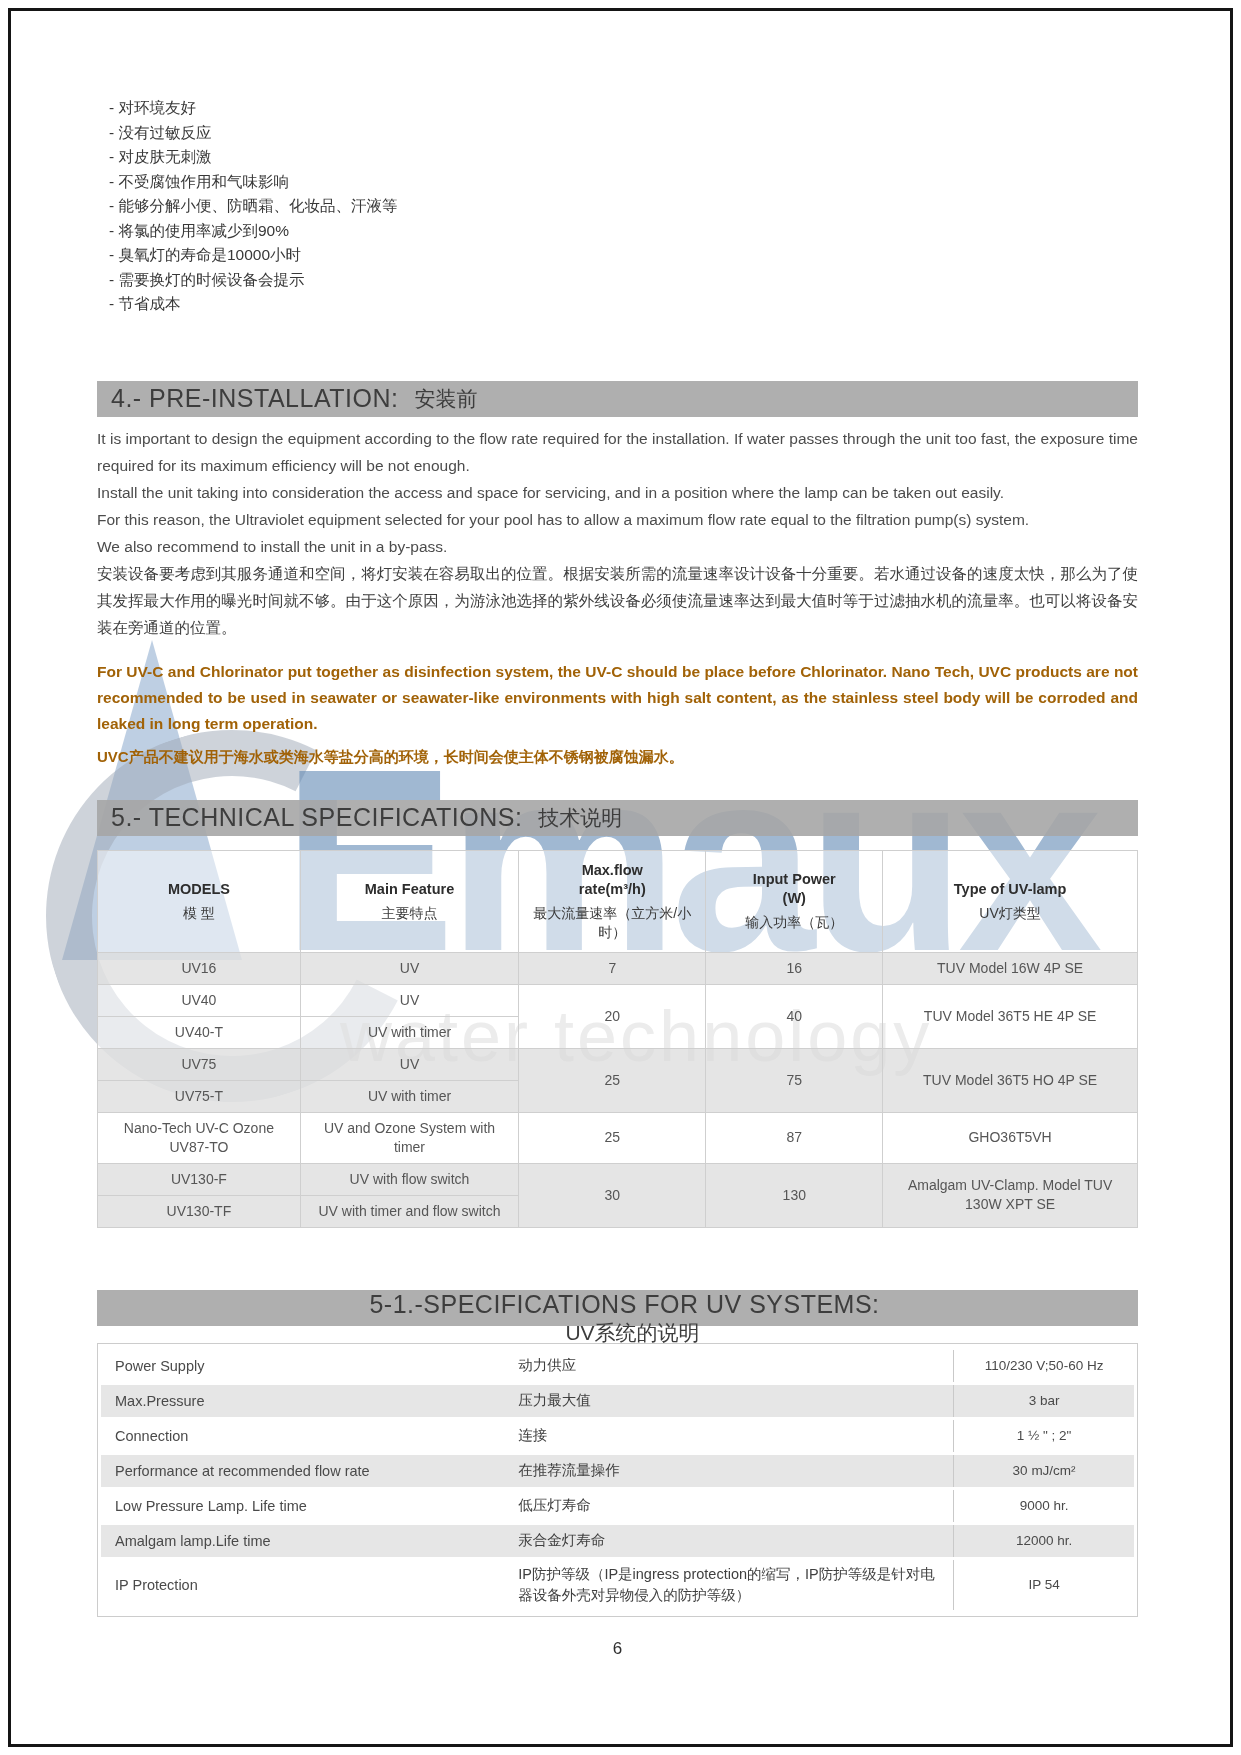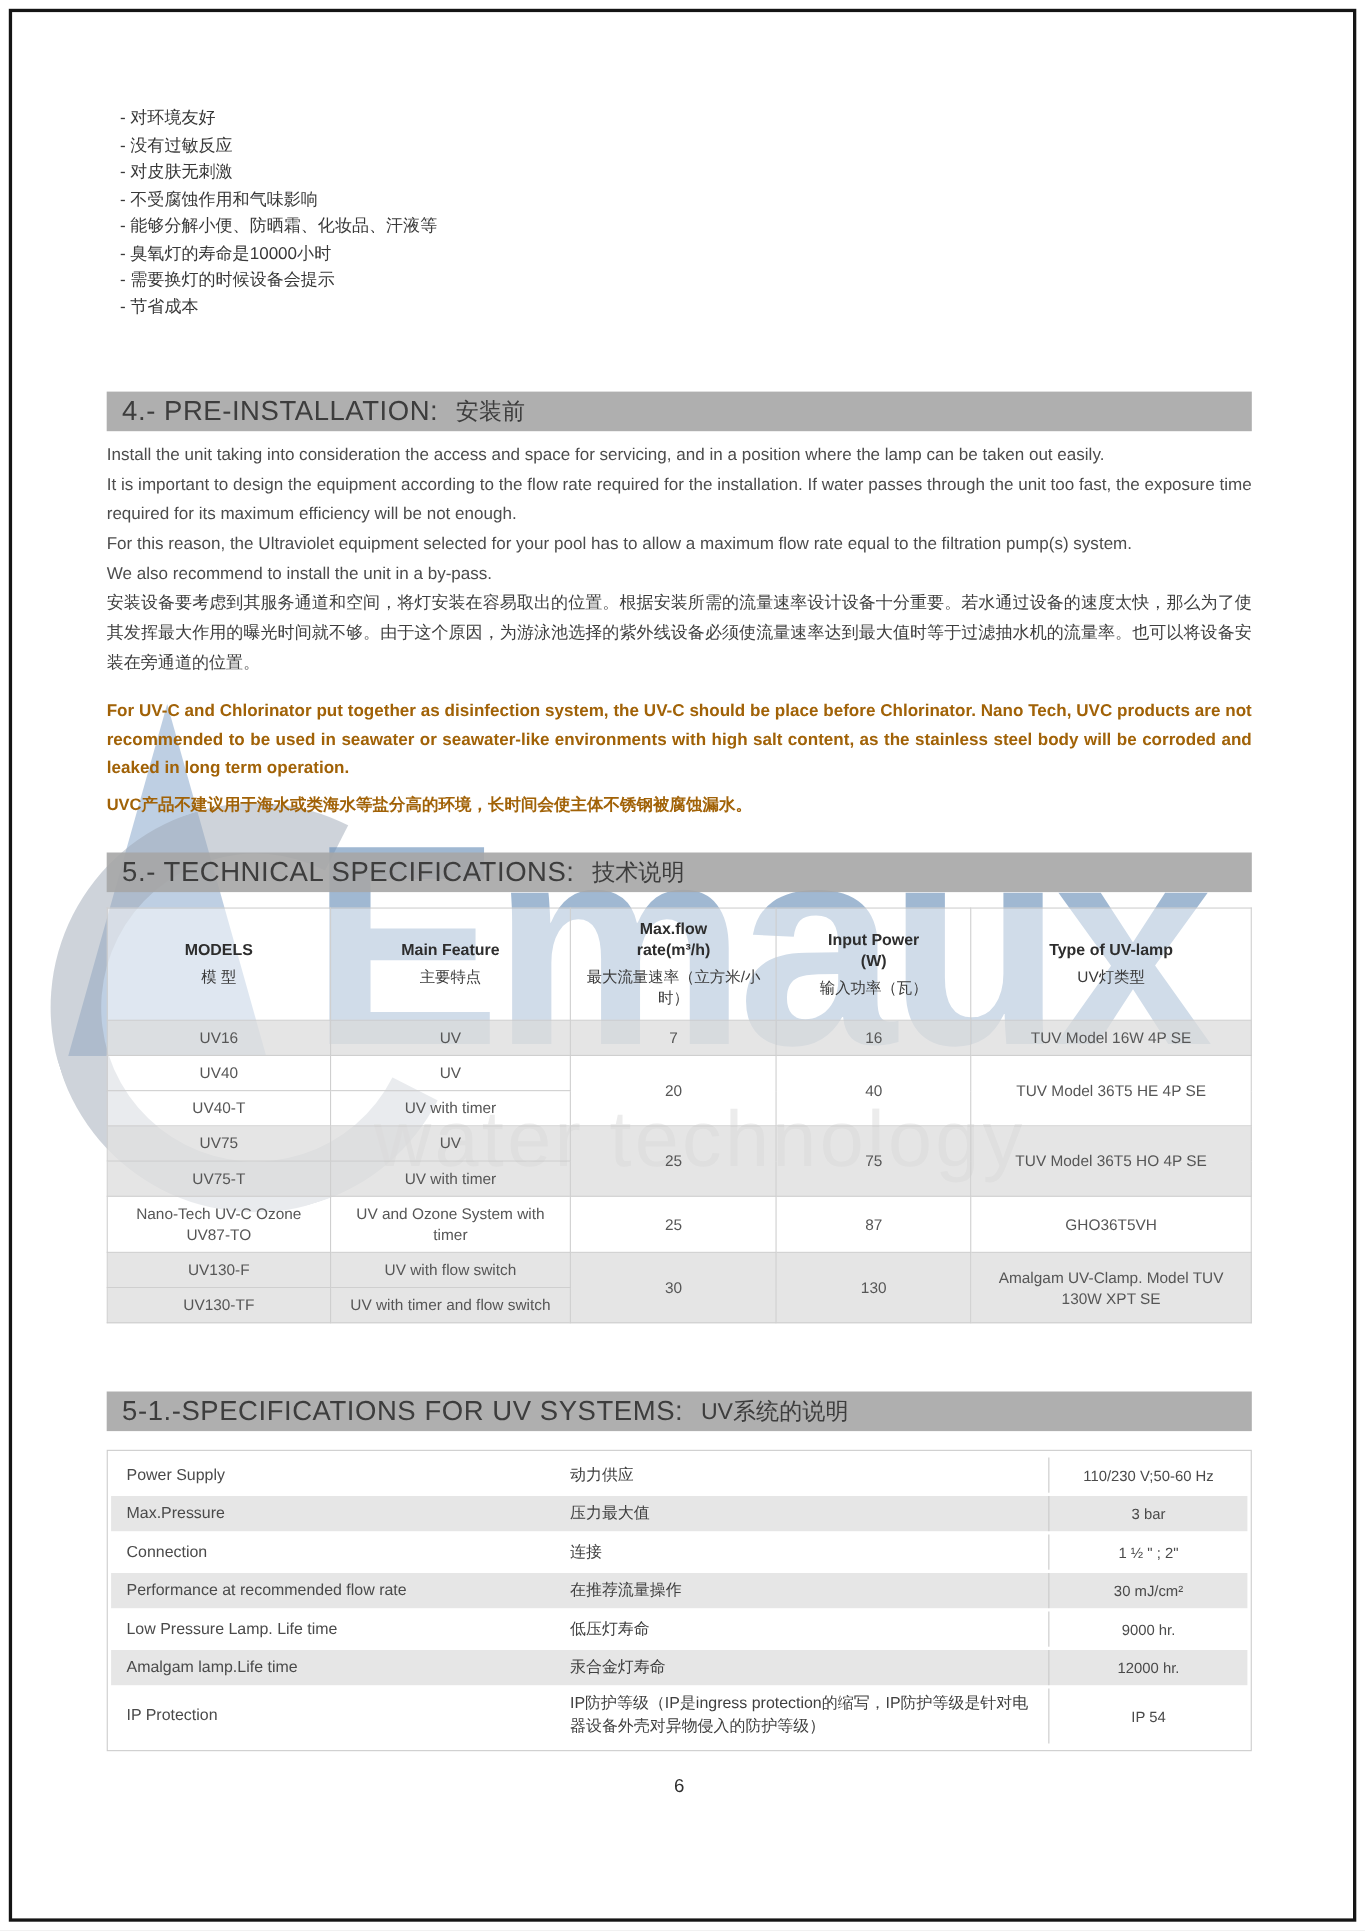--- a/index.html
+++ b/index.html
@@ -26,21 +26,21 @@
 
   ul.benefits{list-style:none;margin:96px 0 0 12px;padding:0;
     font-size:15.5px;line-height:24.5px;color:#383838;}
 
   .bar{height:36px;background:rgba(166,166,166,0.9);display:flex;align-items:center;
     padding-left:14px;box-sizing:border-box;color:#3d3d3d;}
   .bar-en{font-size:25px;letter-spacing:0.5px;}
   .bar-zh{font-size:21px;margin-left:16px;}
   .bar4{margin-top:64px;}
   .bar5{margin-top:30px;}
-  .bar51{margin-top:62px;}
+  .bar51{margin-top:62px;flex-direction:column;}
 
   .paras{margin-top:8px;}
   .paras p{margin:0;font-size:15.5px;line-height:27px;text-align:justify;color:#4c4c4c;}
   .paras p.zh{color:#3e3e3e;}
 
   .note{margin-top:18px;}
   .note p{margin:0;font-weight:bold;font-size:15.5px;line-height:26px;text-align:justify;color:#a16207;}
   .note p.zh{margin-top:7px;font-size:15px;}
 
   
@@ -81,33 +81,34 @@
   </div>
 
   <div class="content">
 
     <ul class="benefits">
       <li>- 对环境友好</li>
       <li>- 没有过敏反应</li>
       <li>- 对皮肤无刺激</li>
       <li>- 不受腐蚀作用和气味影响</li>
       <li>- 能够分解小便、防晒霜、化妆品、汗液等</li>
+      <li>- 将氯的使用率减少到90%</li>
       <li>- 臭氧灯的寿命是10000小时</li>
       <li>-  需要换灯的时候设备会提示</li>
       <li>- 节省成本</li>
     </ul>
 
     <div class="bar bar4">
       <span class="bar-en">4.- PRE-INSTALLATION:</span>
       <span class="bar-zh">安装前</span>
     </div>
 
     <div class="paras">
+      <p>It is important to design the equipment according to the flow rate required for the installation. If water passes through the unit too fast, the exposure time required for its maximum efficiency will be not enough.</p>
       <p>Install the unit taking into consideration the access and space for servicing, and in a position where the lamp can be taken out easily.</p>
-      <p>It is important to design the equipment according to the flow rate required for the installation. If water passes through the unit too fast, the exposure time required for its maximum efficiency will be not enough.</p>
       <p>For this reason, the Ultraviolet equipment selected for your pool has to allow a maximum flow rate equal to the filtration pump(s) system.</p>
       <p>We also recommend to install the unit in a by-pass.</p>
       <p class="zh">安装设备要考虑到其服务通道和空间，将灯安装在容易取出的位置。根据安装所需的流量速率设计设备十分重要。若水通过设备的速度太快，那么为了使其发挥最大作用的曝光时间就不够。由于这个原因，为游泳池选择的紫外线设备必须使流量速率达到最大值时等于过滤抽水机的流量率。也可以将设备安装在旁通道的位置。</p>
     </div>
 
     <div class="note">
       <p>For UV-C and Chlorinator put together as disinfection system, the UV-C should be place before Chlorinator. Nano Tech, UVC products are not recommended to be used in seawater or seawater-like environments with high salt content, as the stainless steel body will be corroded and leaked in long term operation.</p>
       <p class="zh">UVC产品不建议用于海水或类海水等盐分高的环境，长时间会使主体不锈钢被腐蚀漏水。</p>
     </div>
 

